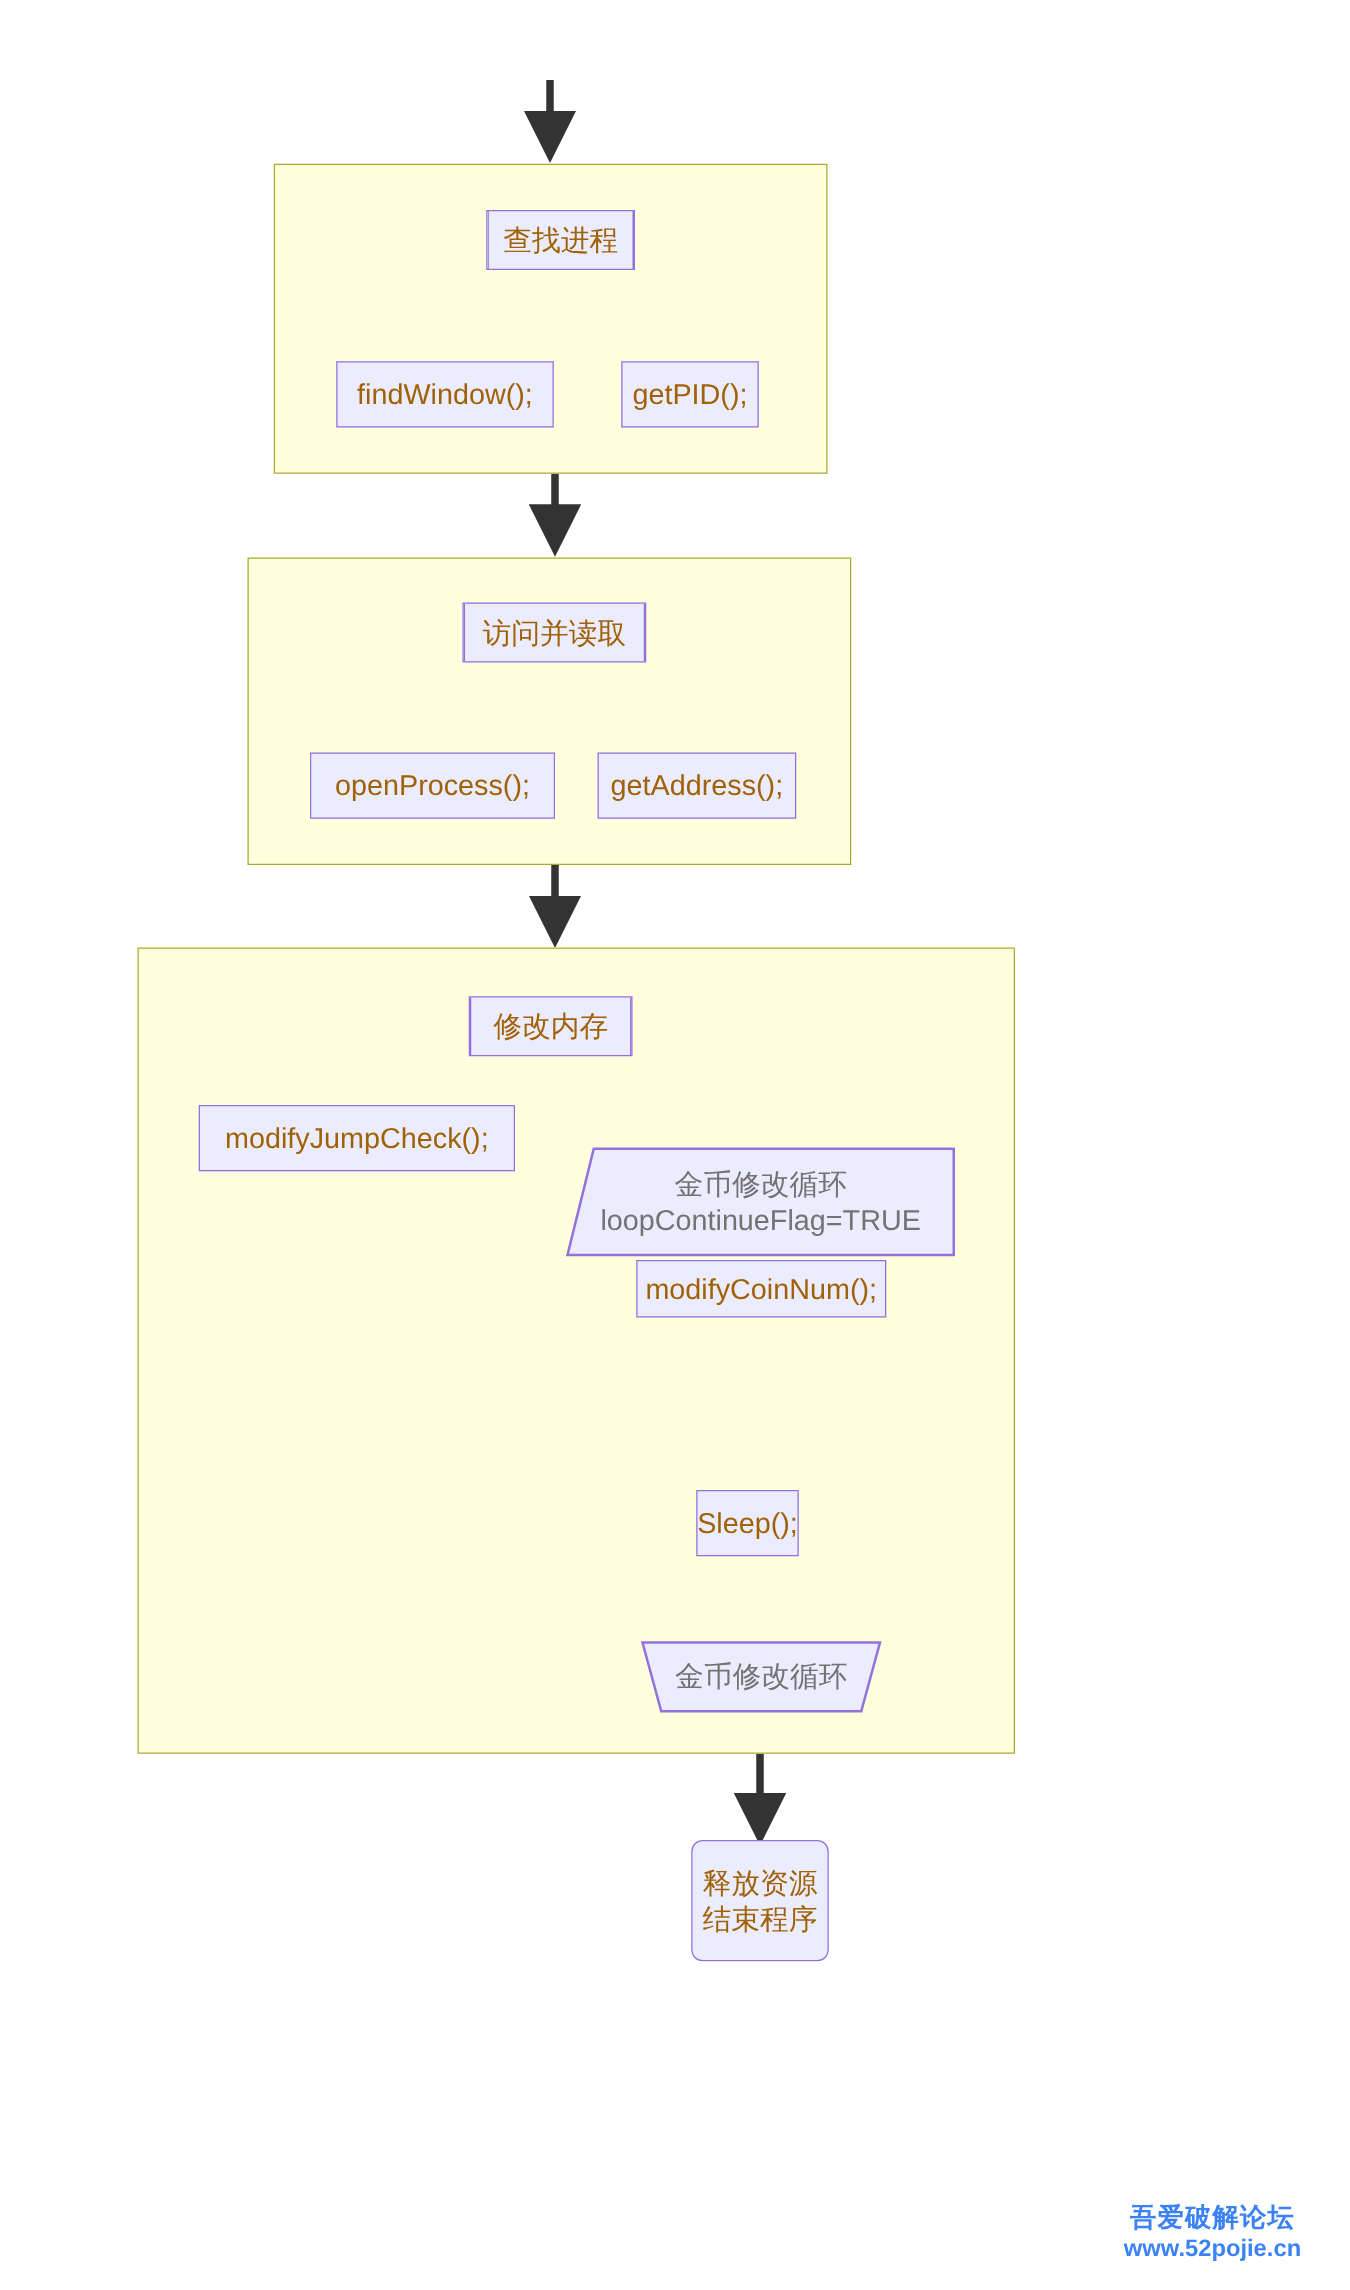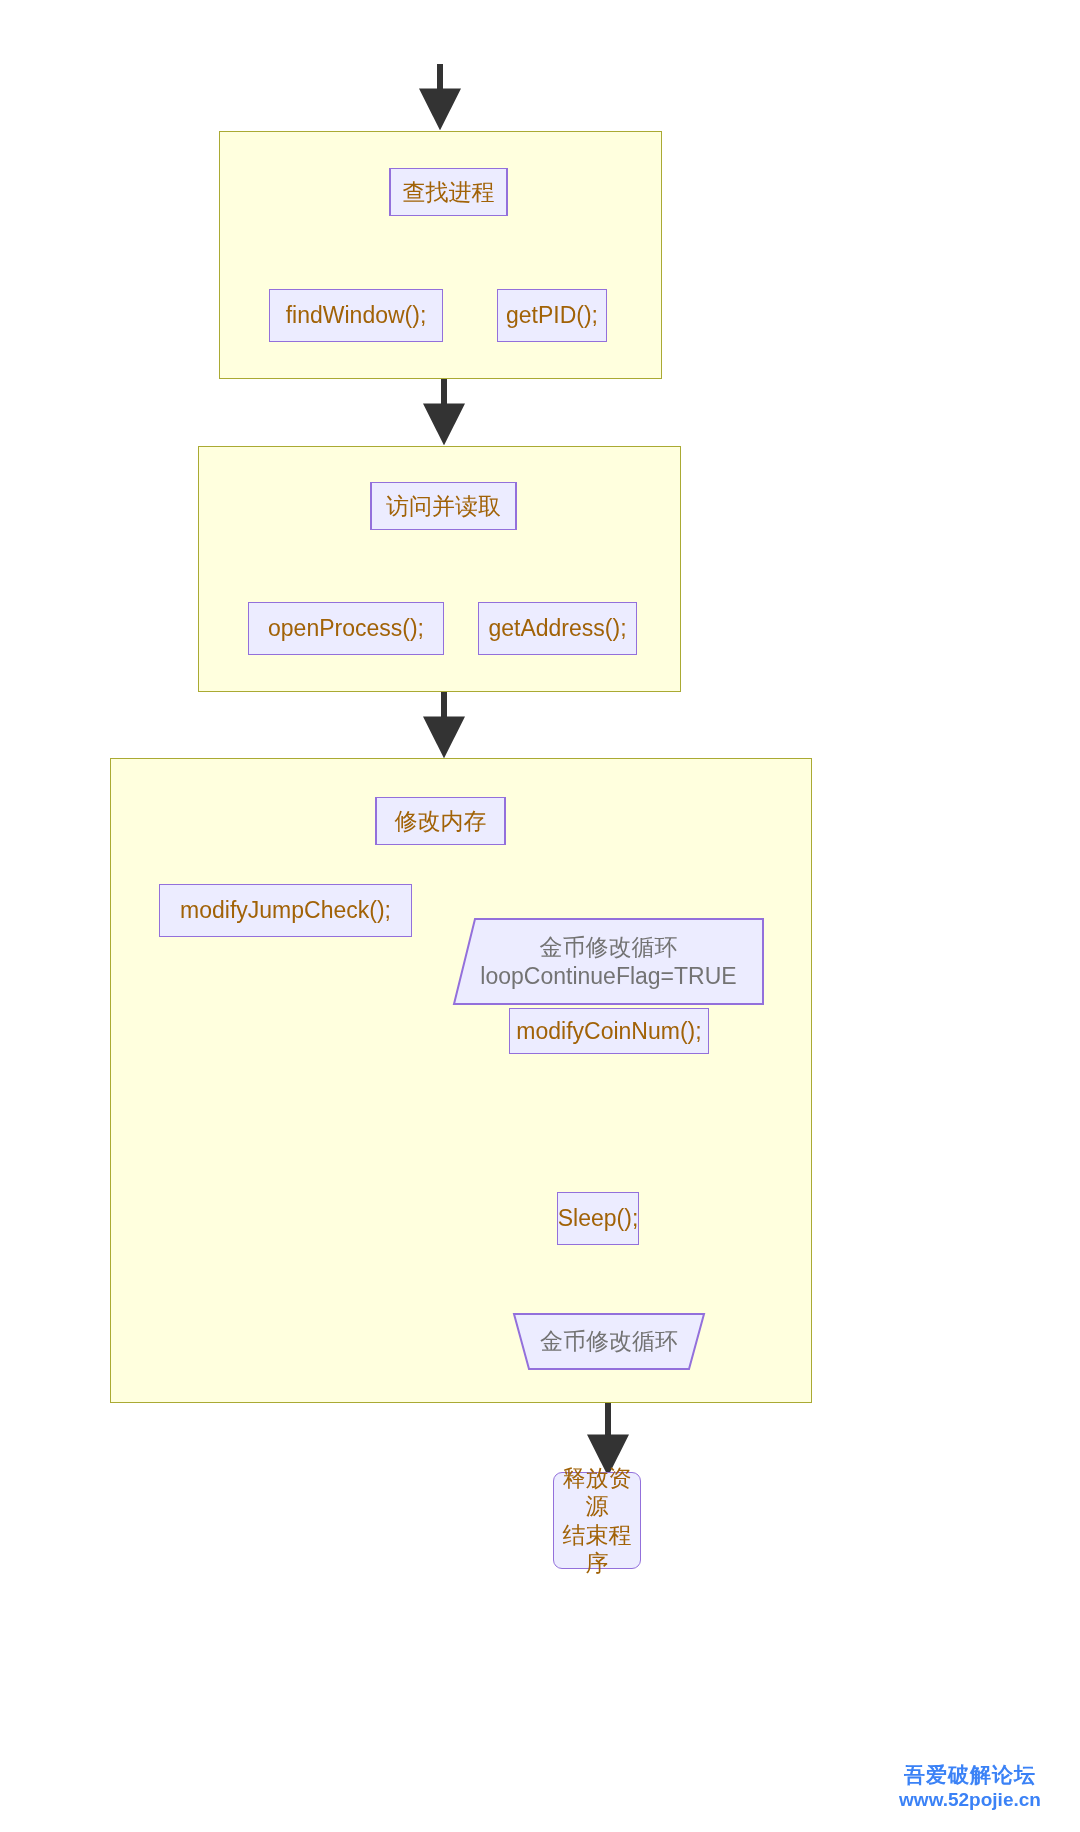--- a/index.html
+++ b/index.html
@@ -133,21 +133,21 @@
 
   <div class="node" style="left:557px;top:1192px;width:82px;height:53px;">Sleep();</div>
 
   <div class="trapwrap" style="left:513px;top:1313px;width:192px;height:57px;">
     <svg width="192" height="57" viewBox="0 0 192 57">
       <polygon points="1,1 191,1 176,56 16,56" fill="#ececff" stroke="#9370db" stroke-width="2"></polygon>
     </svg>
     <div class="traptext">金币修改循环</div>
   </div>
 
-  <div class="node rounded" style="left:553px;top:1472px;width:88px;height:97px;">释放资源
+  <div class="node rounded" style="left:553px;top:1472px;width:110px;height:97px;">释放资源
 结束程序</div>
 
   <div class="watermark" style="left:870px;top:1762px;width:200px;">
     <div class="wm1">吾爱破解论坛</div>
     <div class="wm2">www.52pojie.cn</div>
   </div>
 
 </div>
 
 </body></html>

